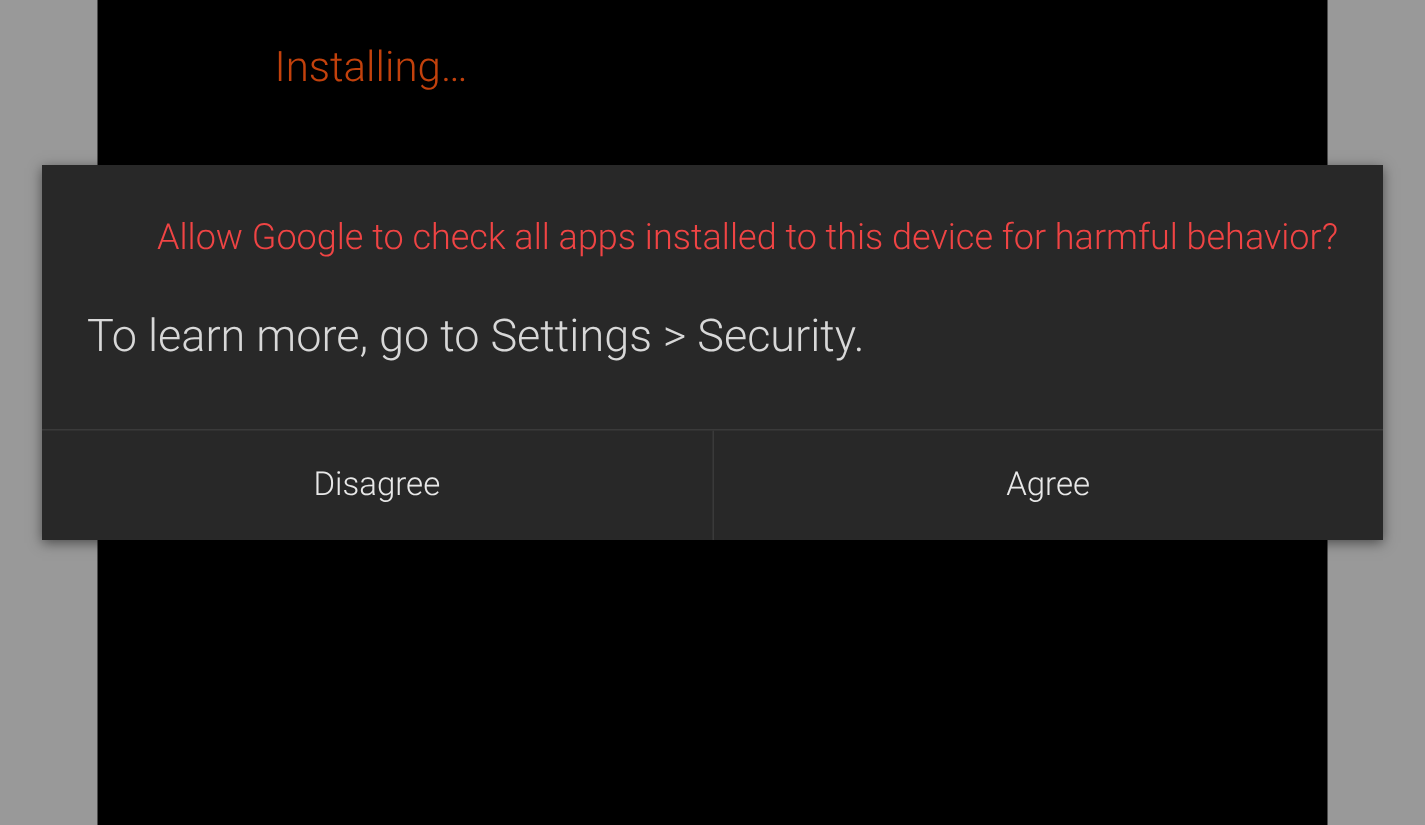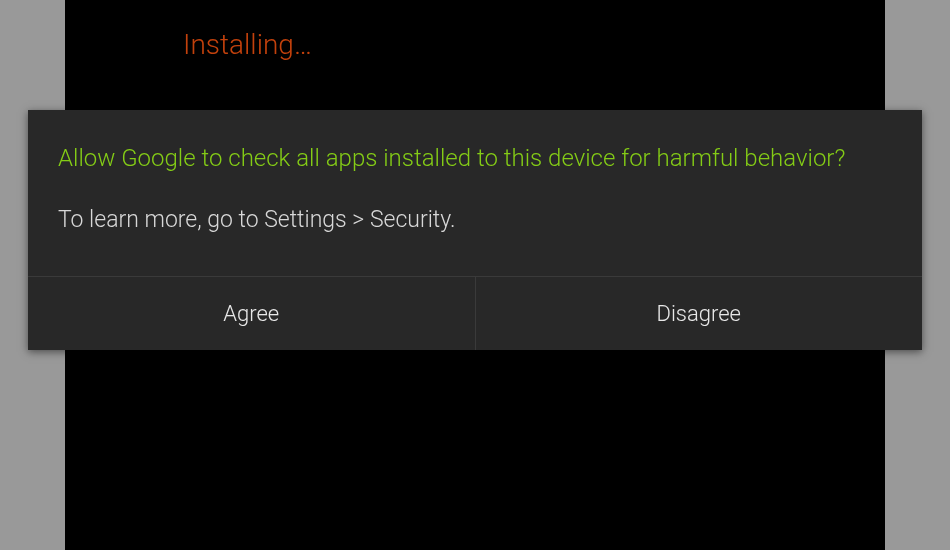--- a/index.html
+++ b/index.html
@@ -62,30 +62,31 @@
       color: #33b5e5;
       font-size: 32px;
       font-weight: 300;
     }
     
     .dialog-body {
       padding: 32px 30px 40px 30px;
     }
     
     .dialog-message {
-      color: #84cc16;
+      color: #ef4444;
       font-size: 24px;
       font-weight: 300;
       line-height: 1.4;
       margin-bottom: 28px;
+      text-align: right;
     }
     
     .dialog-hint {
       color: #d8d8d8;
-      font-size: 23px;
+      font-size: 30px;
       font-weight: 300;
       line-height: 1.4;
     }
     
     .dialog-buttons {
       display: flex;
       border-top: 1px solid #3a3a3a;
     }
     
     .dialog-button {
@@ -113,16 +114,16 @@
 </div>
 
 <div class="dialog">
 
   <div class="dialog-body">
     <div class="dialog-message">Allow Google to check all apps installed to this device for harmful behavior?</div>
     <div class="dialog-hint">To learn more, go to Settings &gt; Security.</div>
   </div>
 
   <div class="dialog-buttons">
+    <button class="dialog-button">Disagree</button>
     <button class="dialog-button">Agree</button>
-    <button class="dialog-button">Disagree</button>
   </div>
 </div>
 
 </body></html>

